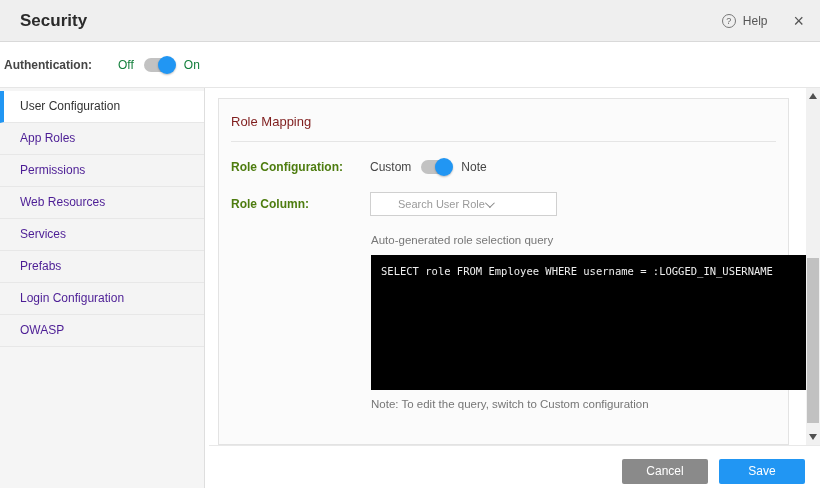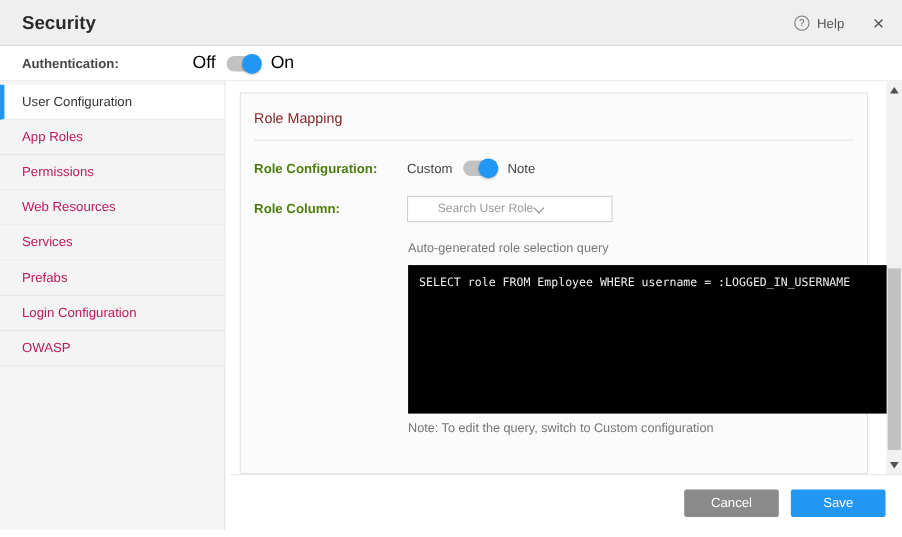--- a/index.html
+++ b/index.html
@@ -17,42 +17,42 @@
   .page-title { font-size:17px; font-weight:700; color:#2b2b2b; flex:1; }
   .help-wrap { display:flex; align-items:center; gap:7px; margin-right:26px; cursor:pointer; }
   .help-circle {
     width:14px; height:14px; border:1px solid #777; border-radius:50%;
     font-size:9px; color:#666; display:flex; align-items:center; justify-content:center;
   }
   .help-label { font-size:12px; color:#555; }
   .close-x { font-size:18px; color:#555; line-height:1; cursor:pointer; }
   
   .auth-bar {
-    height:32px; background:#fff; border-bottom:1px solid #e6e6e6;
-    display:flex; align-items:center; padding-left:20px;gap:41px;
+    height:46px; background:#fff; border-bottom:1px solid #e6e6e6;
+    display:flex; align-items:center; padding-left:4px;
   }
   .auth-label { font-size:12px; font-weight:600; color:#454545; margin-right:26px; }
   .toggle-group { display:flex; align-items:center; gap:10px; }
-  .toggle-side-label { font-size:16px; color:#000000; }
+  .toggle-side-label { font-size:12px; color:#15803d; }
   .toggle {
     position:relative; width:30px; height:14px; border-radius:7px;
     background:#c2c2c2; cursor:pointer;
   }
   .toggle .knob {
     position:absolute; top:-2px; width:18px; height:18px; border-radius:50%;
     background:#2196f3; box-shadow:0 1px 2px rgba(0,0,0,.25);
   }
   .toggle.on .knob { right:-2px; }
   
   .body-wrap { display:flex; height:408px; }
   .sidebar {
     width:205px; background:#f5f5f5; border-right:1px solid #dedede; padding-top:3px;
   }
   .side-item {
-    height:32px; line-height:31px; padding-left:20px; font-size:12px; color:#be185d;
+    height:32px; line-height:31px; padding-left:20px; font-size:12px; color:#4c1d95;
     border-bottom:1px solid #e7e7e7; cursor:pointer; background:#f4f4f4;
   }
   .side-item.active {
     background:#fff; border-left:4px solid #2196f3; padding-left:16px;
     color:#333; font-weight:500;
   }
   .main { flex:1; position:relative; background:#fff; }
   
   .card {
     position:absolute; left:13px; top:10px; right:31px; height:347px;

